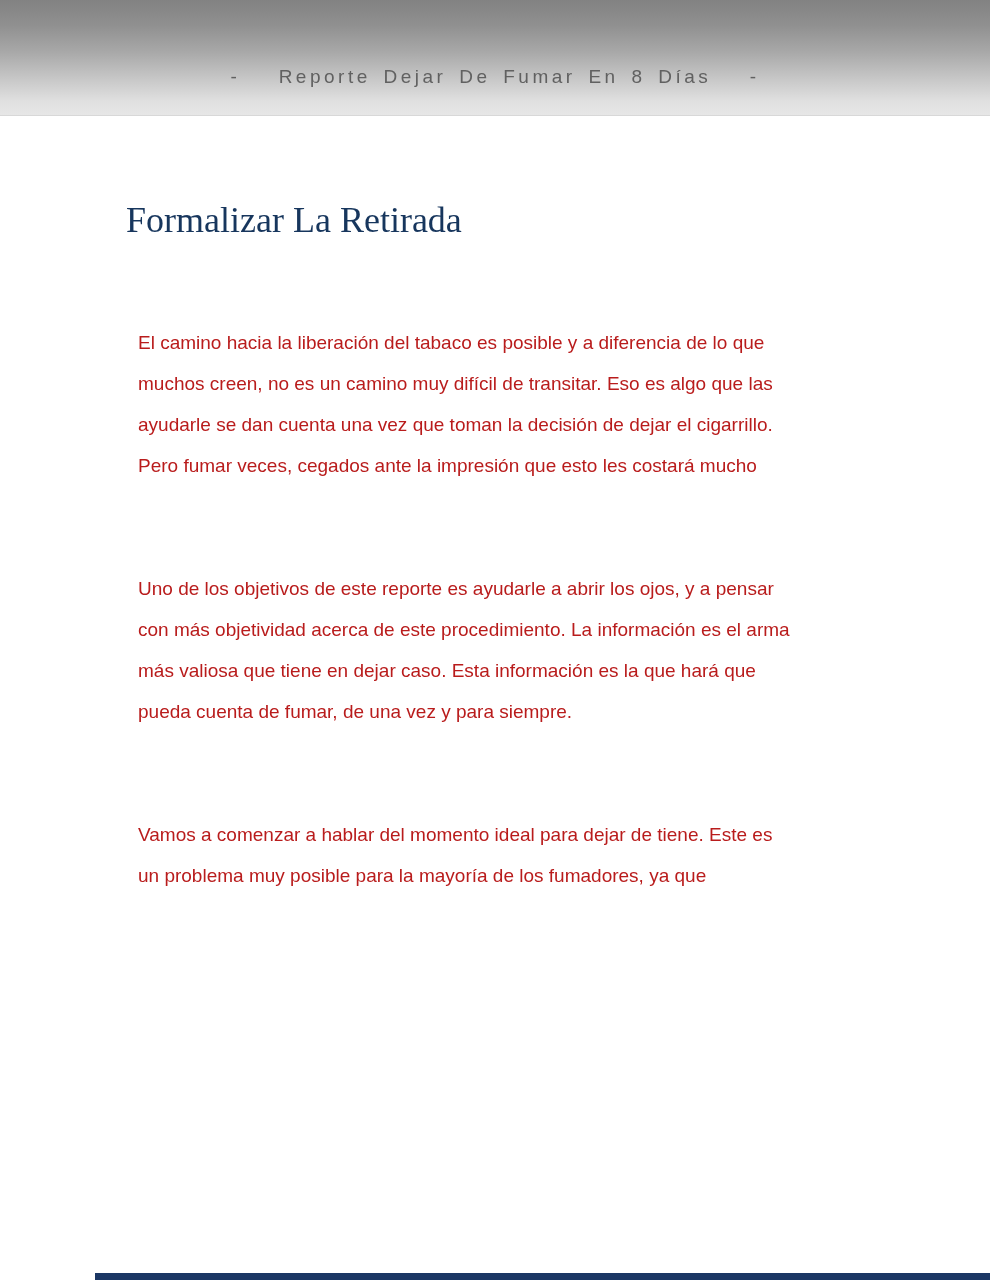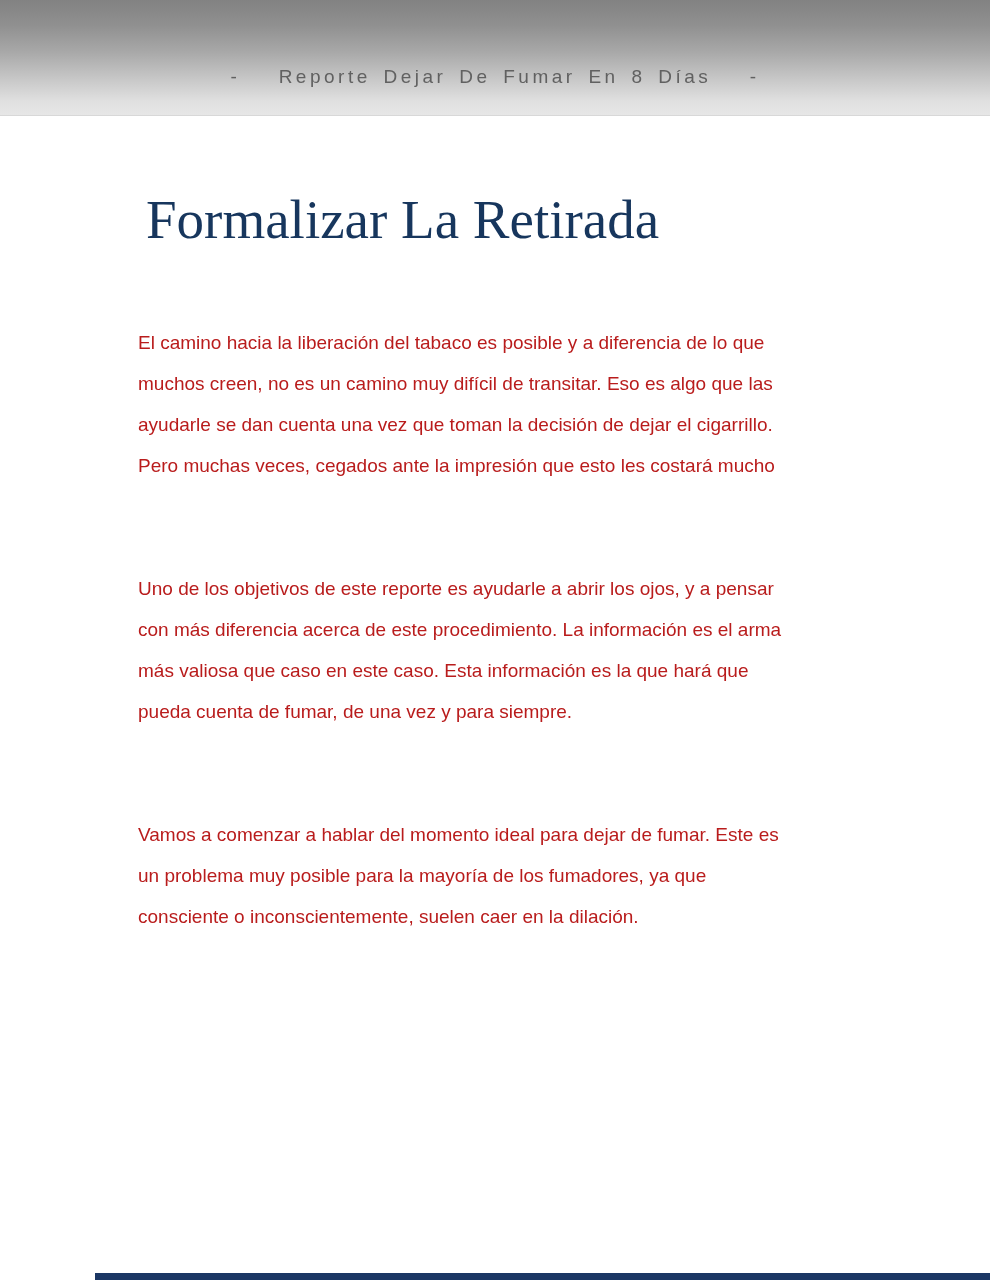--- a/index.html
+++ b/index.html
@@ -39,25 +39,25 @@
     color: #616161;
     letter-spacing: 3.5px;
     word-spacing: 4px;
     white-space: pre;
   }
 
   
   .doc-title {
     position: absolute;
     top: 194px;
-    left: 146px;
+    left: 126px;
     margin: 0;
     font-family: "Liberation Serif", "DejaVu Serif", serif;
     font-weight: 400;
-    font-size: 55px;
+    font-size: 36px;
     line-height: 52px;
     color: #17365d;
     white-space: nowrap;
   }
 
   .paragraphs {
     position: absolute;
     top: 322px;
     left: 138px;
     width: 790px;
@@ -89,28 +89,27 @@
   <div class="running-title">-   Reporte Dejar De Fumar En 8 Días   -</div>
 </div>
 
 <h1 class="doc-title">Formalizar La Retirada</h1>
 
 <div class="paragraphs">
     <div class="paragraph">
       <div class="paragraph-line">El camino hacia la liberación del tabaco es posible y a diferencia de lo que</div>
       <div class="paragraph-line">muchos creen, no es un camino muy difícil de transitar. Eso es algo que las</div>
       <div class="paragraph-line">ayudarle se dan cuenta una vez que toman la decisión de dejar el cigarrillo.</div>
-      <div class="paragraph-line">Pero muchas veces, cegados ante la impresión que esto les costará mucho</div>
+      <div class="paragraph-line">Pero fumar veces, cegados ante la impresión que esto les costará mucho</div>
     </div>
     <div class="paragraph">
       <div class="paragraph-line">Uno de los objetivos de este reporte es ayudarle a abrir los ojos, y a pensar</div>
-      <div class="paragraph-line">con más diferencia acerca de este procedimiento. La información es el arma</div>
-      <div class="paragraph-line">más valiosa que caso en este caso. Esta información es la que hará que</div>
+      <div class="paragraph-line">con más objetividad acerca de este procedimiento. La información es el arma</div>
+      <div class="paragraph-line">más valiosa que tiene en dejar caso. Esta información es la que hará que</div>
       <div class="paragraph-line">pueda cuenta de fumar, de una vez y para siempre.</div>
     </div>
     <div class="paragraph">
-      <div class="paragraph-line">Vamos a comenzar a hablar del momento ideal para dejar de fumar. Este es</div>
+      <div class="paragraph-line">Vamos a comenzar a hablar del momento ideal para dejar de tiene. Este es</div>
       <div class="paragraph-line">un problema muy posible para la mayoría de los fumadores, ya que</div>
-      <div class="paragraph-line">consciente o inconscientemente, suelen caer en la dilación.</div>
     </div>
   </div>
 
 <div class="footer-rule"></div>
 
 </body></html>

